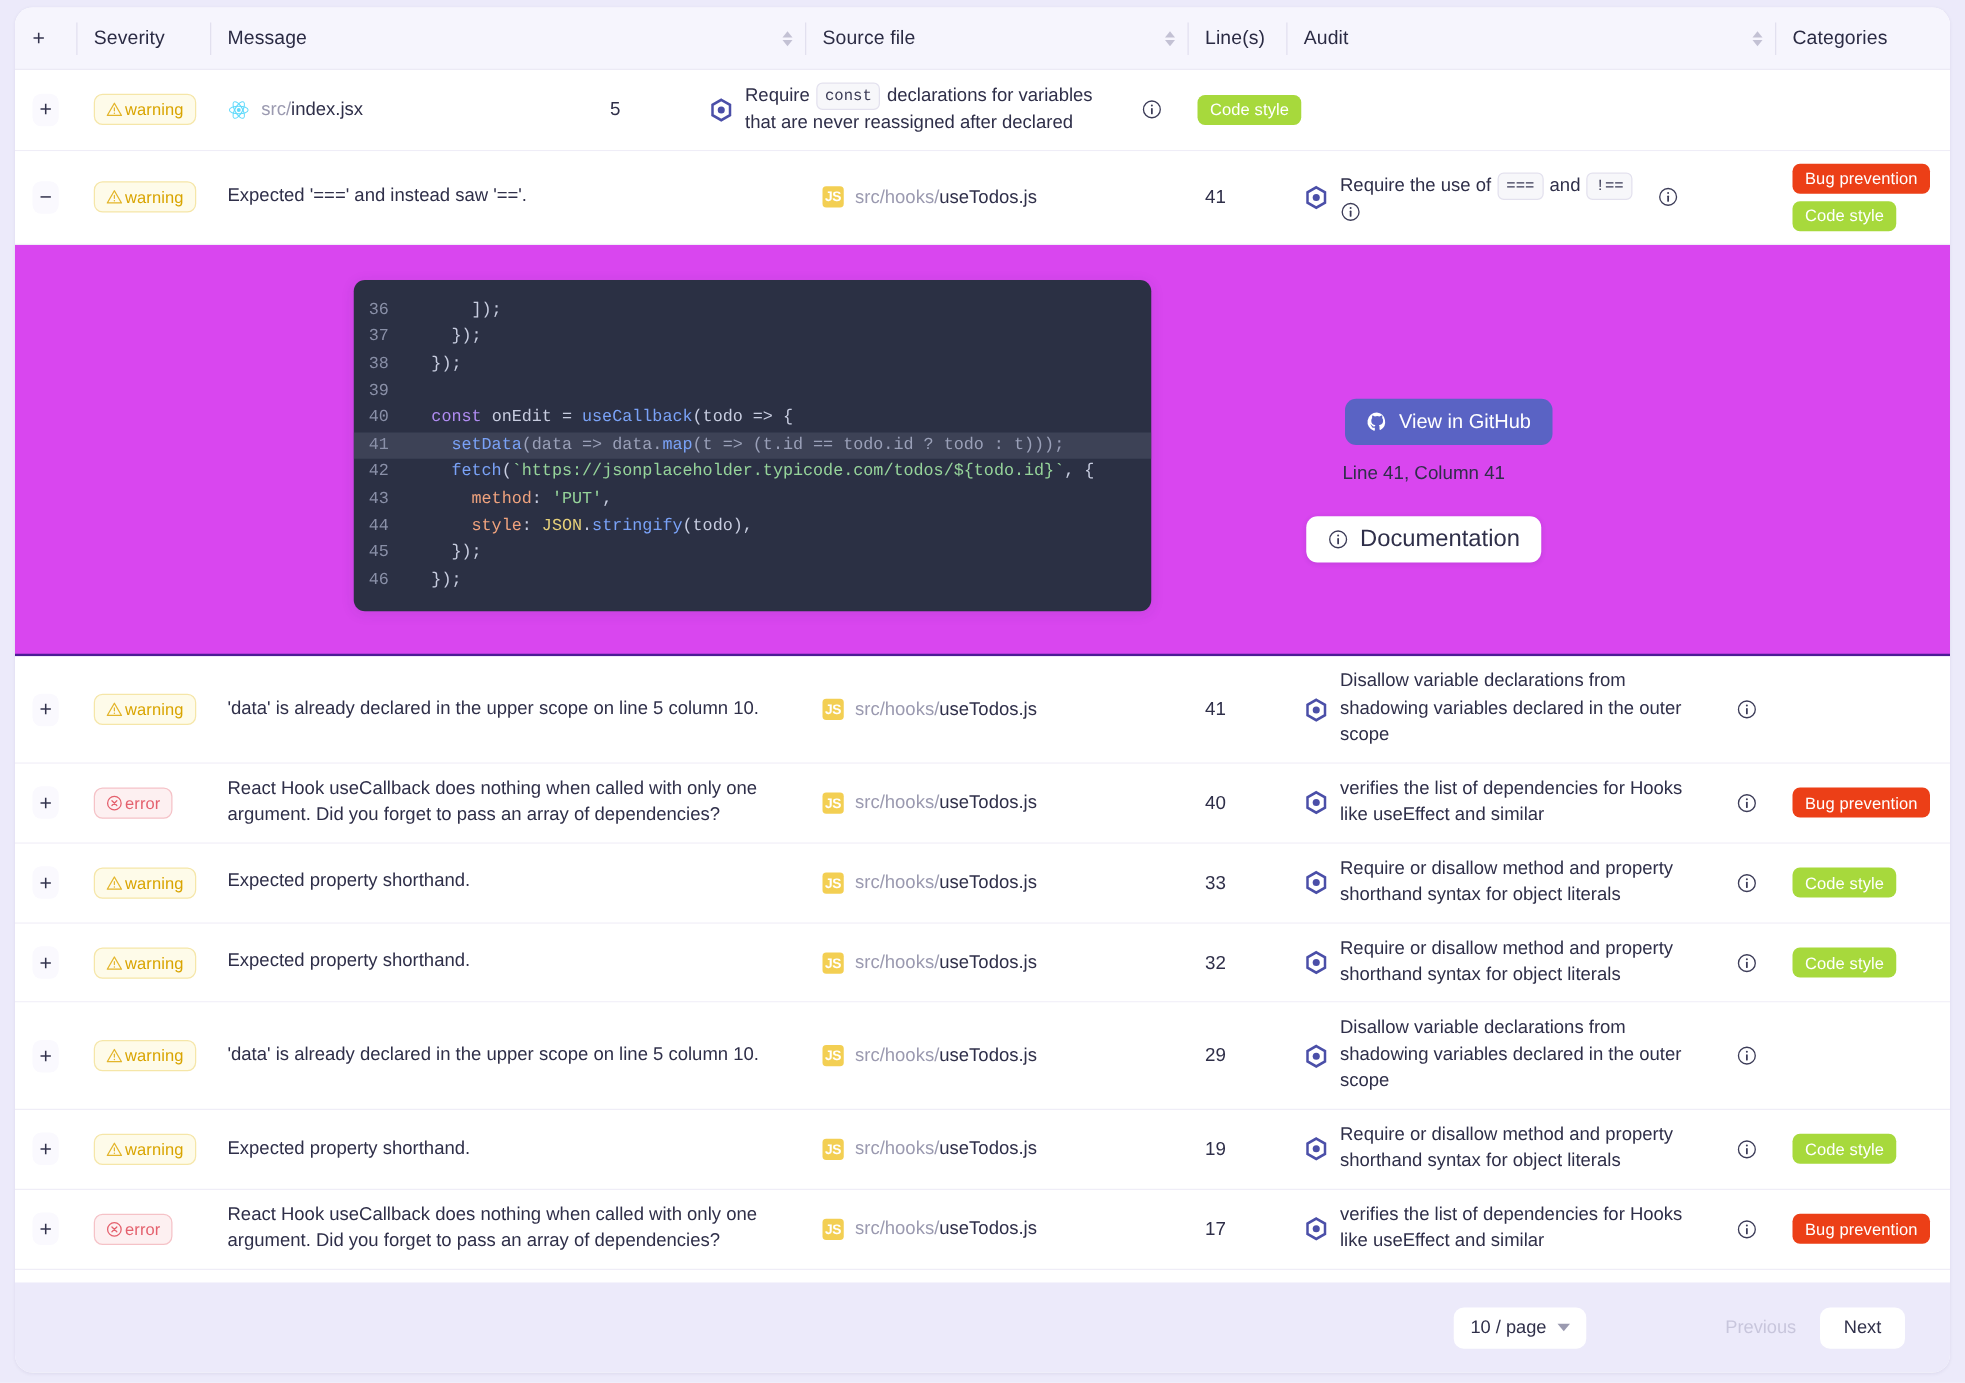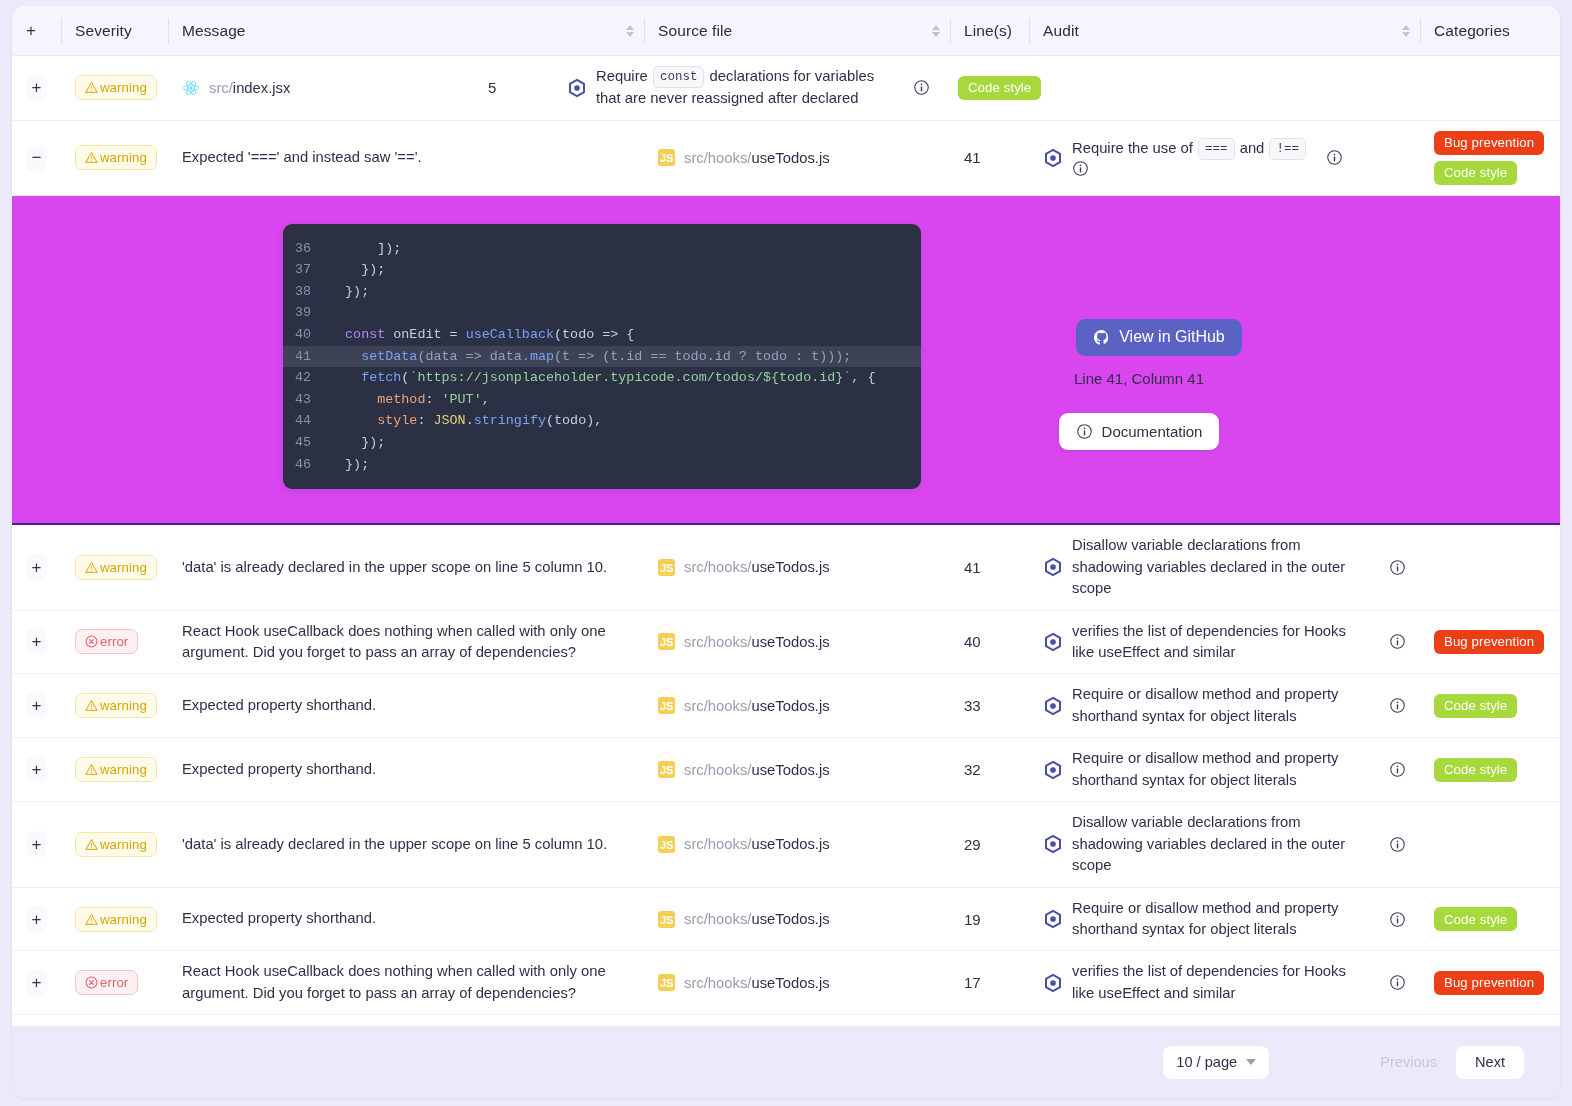--- a/index.html
+++ b/index.html
@@ -214,21 +214,21 @@
     font-family: "Liberation Sans", sans-serif;
     margin-left: 40px;
   }
   .linecol { margin-top: 14px; font-size: 15px; color:#2f2f49; }
   .docbtn {
     margin-top: 26px;
     display:inline-flex; align-items:center; gap:9px;
     background:#fff; color:#2f2f49;
     border:none; border-radius:9px;
     height: 37px; padding: 0 17px;
-    font-size: 15px; cursor:pointer;
+    font-size: 19px; cursor:pointer;
     box-shadow: 0 1px 4px rgba(40,35,90,.12);
     font-family: "Liberation Sans", sans-serif;
   }
 
   
   .tfoot {
     flex: 0 0 auto;
     height: 72px;
     background: #eceafa;
     display:flex; align-items:center; justify-content:flex-end;

